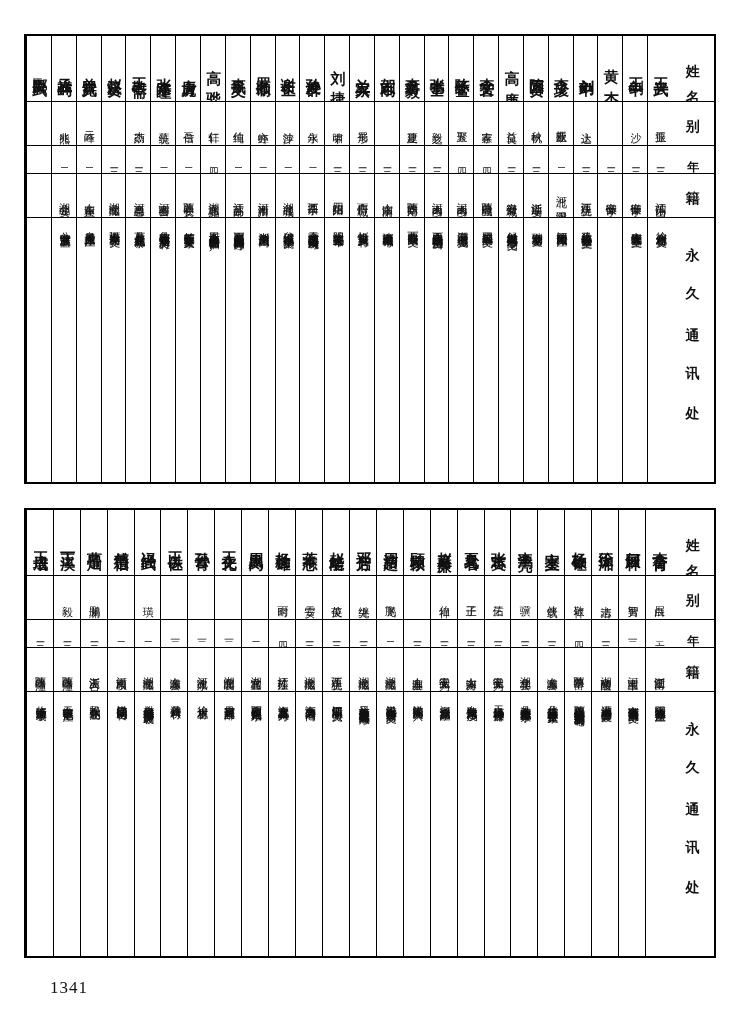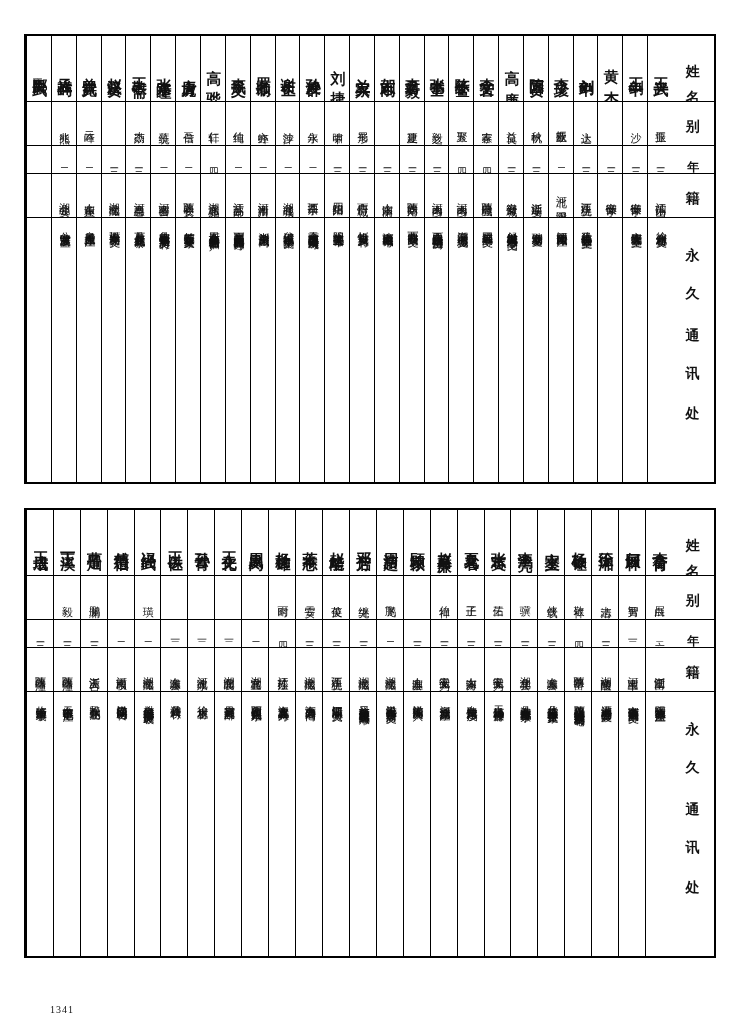--- a/index.html
+++ b/index.html
@@ -99,22 +99,22 @@
   .header-col .r-addr .vtext {
     font-size: 14px;
     letter-spacing: 12px;
     margin-top: 14px;
   }
   .header-col .r-age .vtext { letter-spacing: 2px; font-size: 12px; }
 
   .page-number {
     position: absolute;
     left: 50px;
-    top: 1004px;
-    font-size: 10px;
+    top: 978px;
+    font-size: 17px;
     font-family: "Liberation Serif", serif;
     letter-spacing: 1px;
   }
 </style>
 </head>
 <body>
 
 <div class="page">
 
   <div class="table-block" id="block-top">

